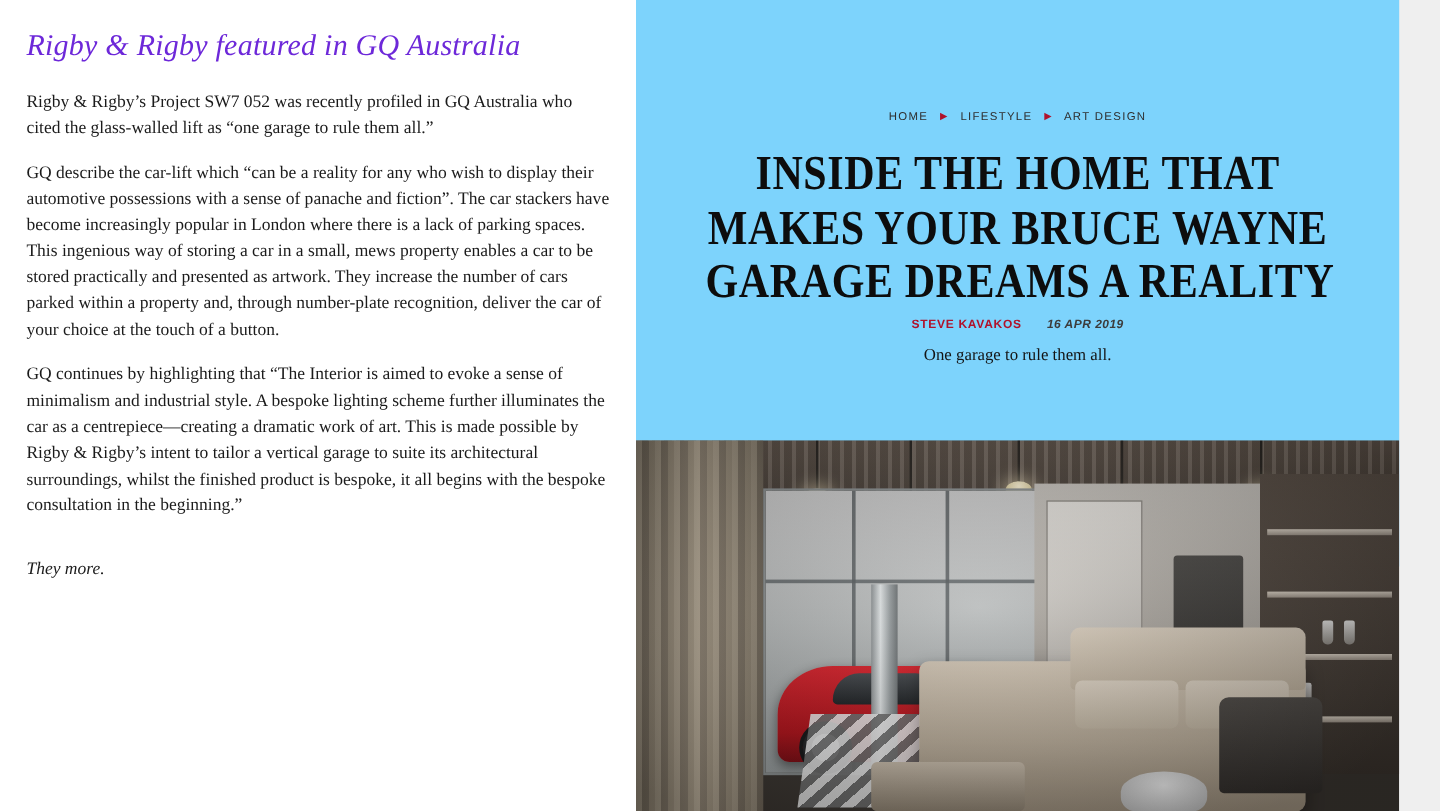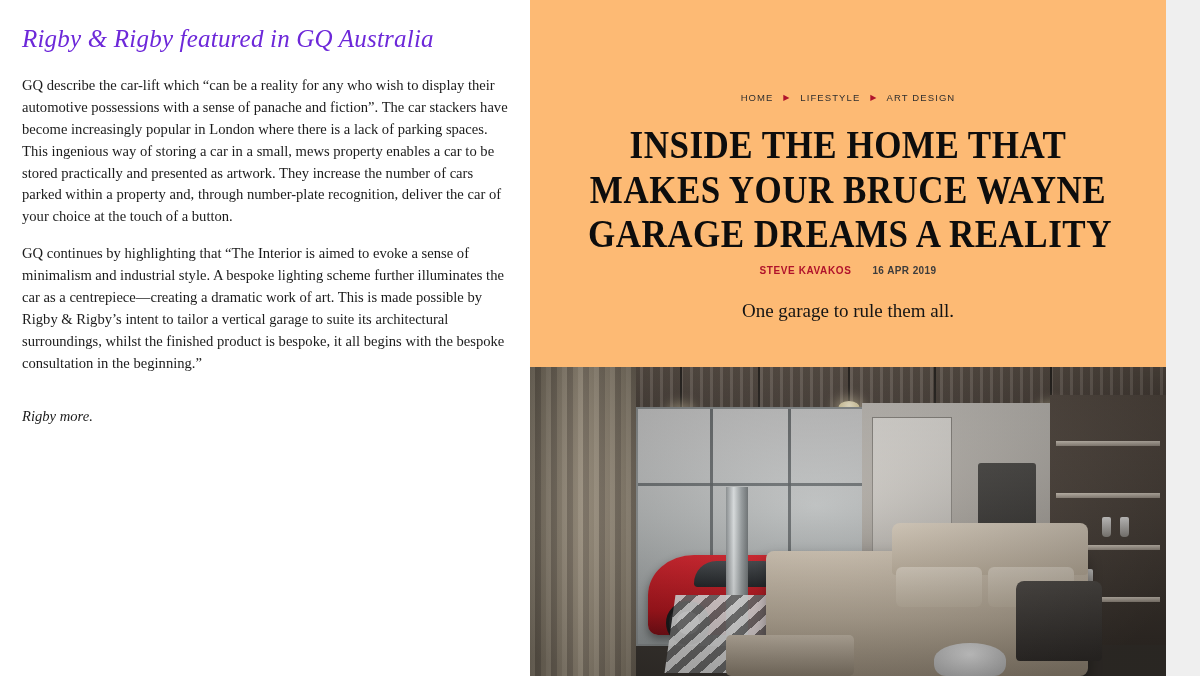--- a/index.html
+++ b/index.html
@@ -62,21 +62,21 @@
     position: relative;
     width: 670px;
     background: #efefef;
   }
   .gq-sheet {
     position: absolute;
     left: 0;
     top: 0;
     width: 636px;
     height: 472px;
-    background: #fdba74;
+    background: #7dd3fc;
     box-sizing: border-box;
   }
   .gq-inner {
     padding: 92px 36px 0 36px;
     text-align: center;
   }
   .breadcrumb {
     font-family: "Liberation Sans", sans-serif;
     font-size: 9.5px;
     letter-spacing: 1.1px;
@@ -120,26 +120,27 @@
     color: #b0122b;
     font-weight: bold;
     text-transform: uppercase;
     text-align: center;
   }
   .byline .date {
     color: #3c3c3c;
     font-weight: bold;
     margin-left: 21px;
     letter-spacing: 0.4px;
+    font-style: italic;
   }
   .standfirst {
     font-family: "Liberation Serif", serif;
-    font-size: 19px;
+    font-size: 14px;
     color: #141414;
-    margin-top: 24px;
+    margin-top: 13px;
     margin-bottom: 0;
   }
 
   
   .hero {
     position: absolute;
     left: 0;
     top: 367px;
     width: 636px;
     height: 309px;
@@ -295,24 +296,25 @@
   }
 </style>
 </head>
 <body>
 
 <div class="page">
 
   <div class="left-col">
     <h1 class="article-title">Rigby &amp; Rigby featured in GQ Australia</h1>
     <div class="article-body">
+      <p>Rigby &amp; Rigby’s Project SW7 052 was recently profiled in GQ Australia who cited the glass-walled lift as “one garage to rule them all.”</p>
       <p>GQ describe the car-lift which “can be a reality for any who wish to display their automotive possessions with a sense of panache and fiction”. The car stackers have become increasingly popular in London where there is a lack of parking spaces. This ingenious way of storing a car in a small, mews property enables a car to be stored practically and presented as artwork. They increase the number of cars parked within a property and, through number-plate recognition, deliver the car of your choice at the touch of a button.</p>
       <p>GQ continues by highlighting that “The Interior is aimed to evoke a sense of minimalism and industrial style. A bespoke lighting scheme further illuminates the car as a centrepiece—creating a dramatic work of art. This is made possible by Rigby &amp; Rigby’s intent to tailor a vertical garage to suite its architectural surroundings, whilst the finished product is bespoke, it all begins with the bespoke consultation in the beginning.”</p>
     </div>
-    <a class="read-more" href="#">Rigby more.</a>
+    <a class="read-more" href="#">They more.</a>
   </div>
 
   <div class="right-col">
     <div class="gq-sheet">
       <div class="gq-inner">
 
         <div class="breadcrumb">
           <span class="crumb">HOME</span>
           <span class="sep">▶</span>
           <span class="crumb">LIFESTYLE</span>

